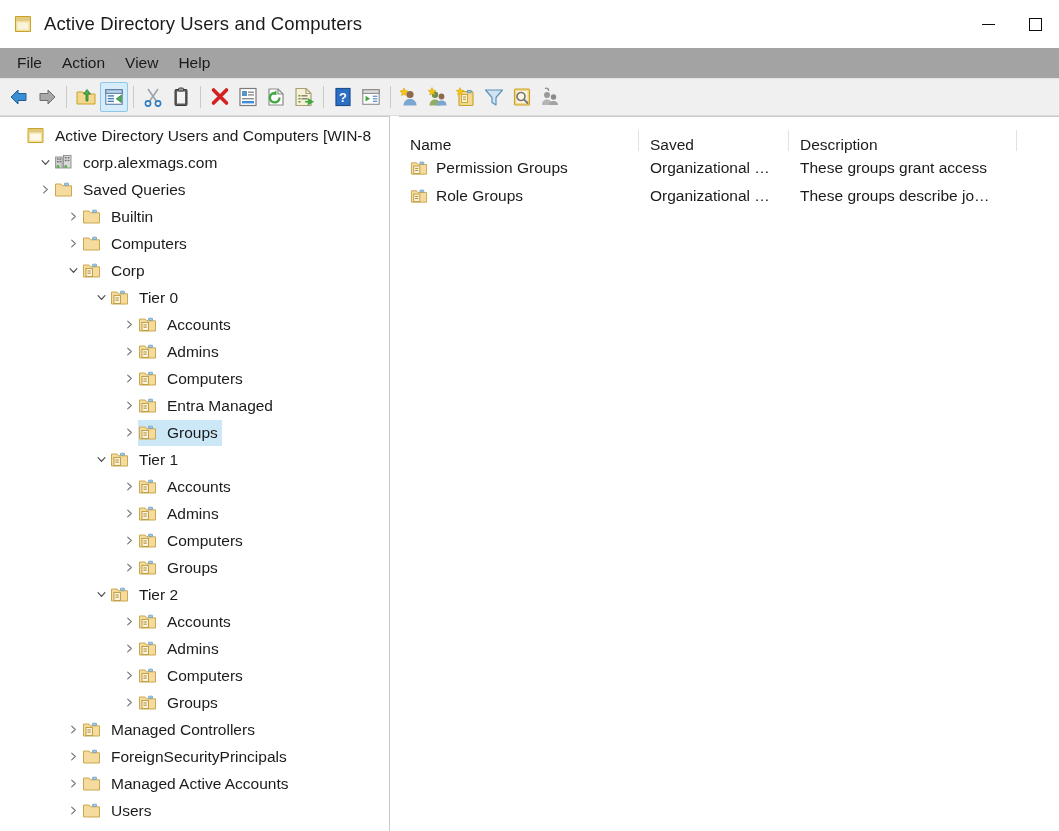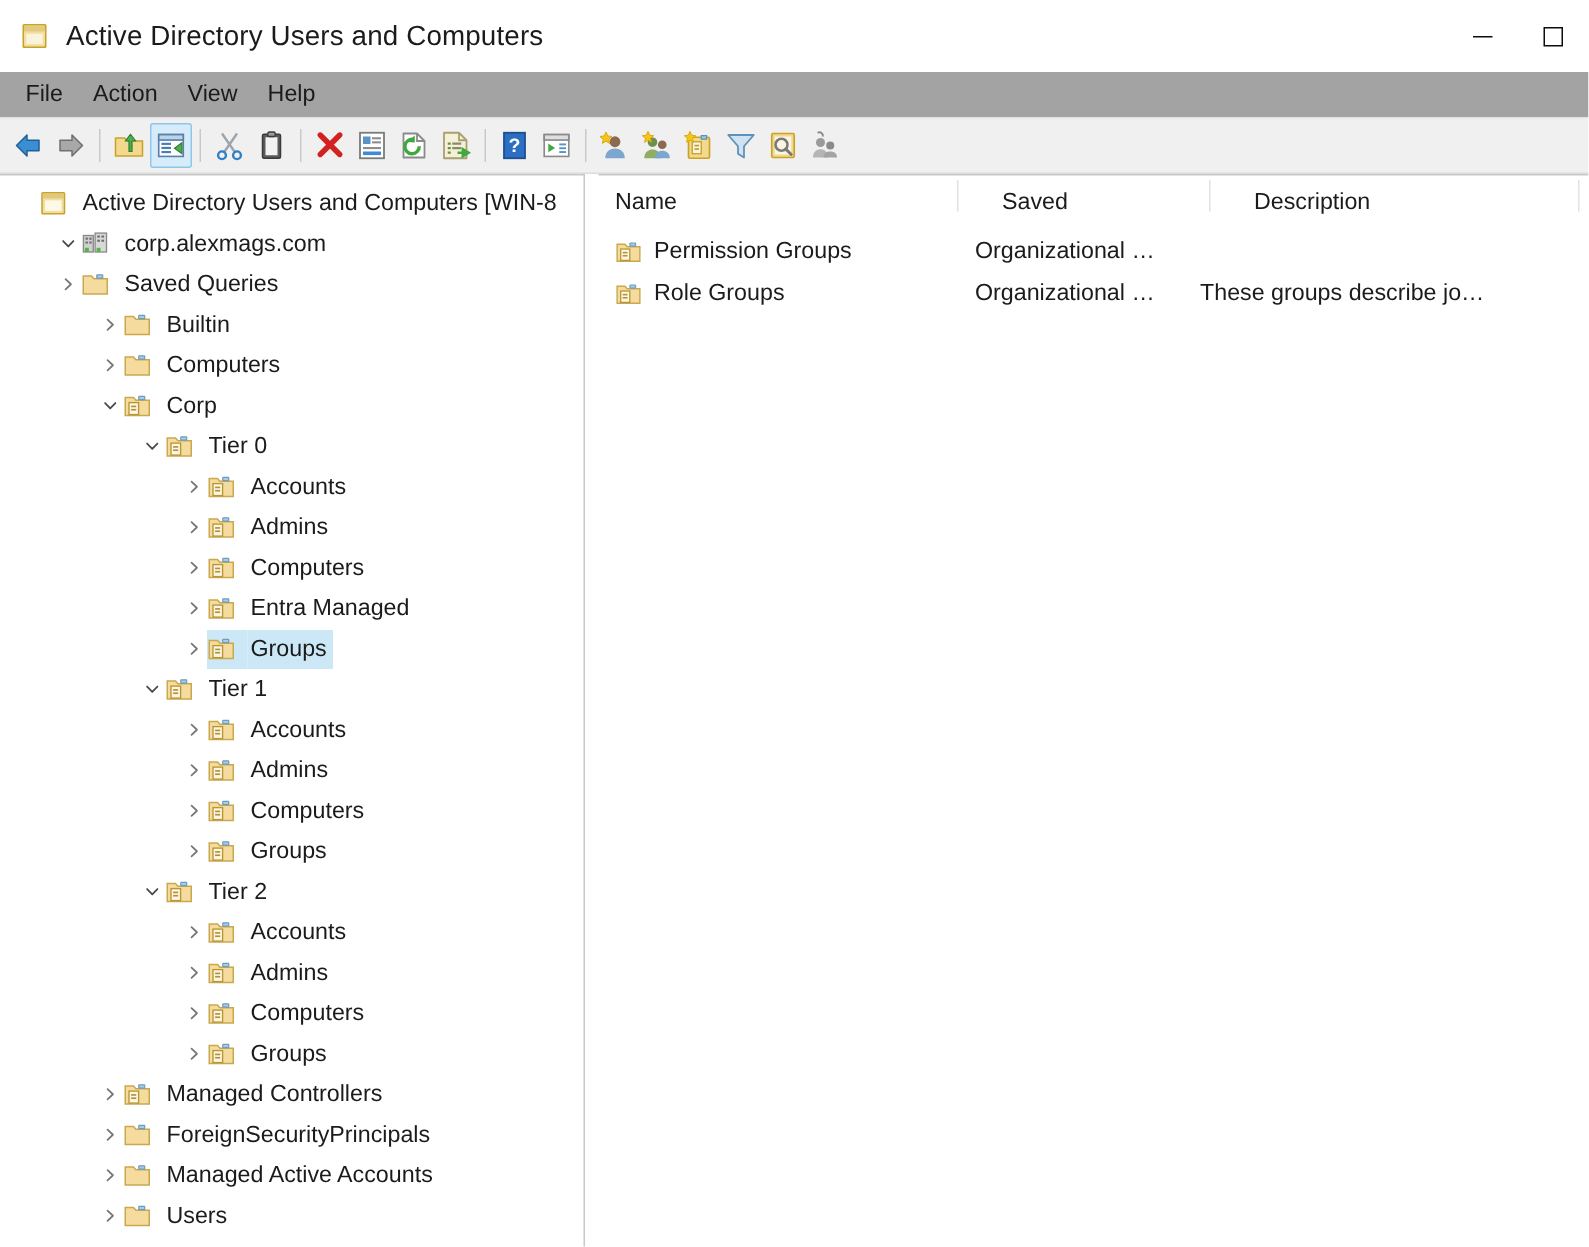--- a/index.html
+++ b/index.html
@@ -187,23 +187,22 @@
   .ticon-wrap {
     display: flex;
     align-items: center;
     padding: 3px 0 4px 0;
   }
 
   
   .lv-header {
     height: 37px;
     display: flex;
-    align-items: flex-start;
+    align-items: flex-end;
     position: relative;
-    gap: 18px;
   }
   .lv-col {
     font-size: 15.5px;
     color: #1b1b1b;
     padding-top: 9px;
     padding-left: 11px;
     box-sizing: border-box;
     position: relative;
     white-space: nowrap;
   }
@@ -886,20 +885,23 @@
               <rect x="10.5" y="3.2" width="4" height="2.2" rx="0.4" fill="#a9cde4" stroke="#6e9cbd" stroke-width="0.8"></rect>
               <rect x="4" y="7.4" width="6.4" height="8" fill="#fdf6e2" stroke="#b89634" stroke-width="0.9"></rect>
               <rect x="5.4" y="9.4" width="3.4" height="1.1" fill="#b2913a"></rect>
               <rect x="5.4" y="11.6" width="3.4" height="1.1" fill="#b2913a"></rect>
             </svg>
             <span>Permission Groups</span>
           </div>
           <div class="lv-cell" style="width:150px">
             <span>Organizational …</span>
           </div>
+          <div class="lv-cell" style="width:228px">
+            <span>These groups grant access</span>
+          </div>
         </div>
         <div class="lv-row">
           <div class="lv-cell" style="width:240px">
             <svg class="licon" width="18" height="18" viewBox="0 0 19 19">
               <path d="M1.5 4 L7 4 L8.6 5.8 L17.5 5.8 L17.5 16 L1.5 16 Z" fill="#f5dc9e" stroke="#caa84e" stroke-width="1"></path>
               <rect x="10.5" y="3.2" width="4" height="2.2" rx="0.4" fill="#a9cde4" stroke="#6e9cbd" stroke-width="0.8"></rect>
               <rect x="4" y="7.4" width="6.4" height="8" fill="#fdf6e2" stroke="#b89634" stroke-width="0.9"></rect>
               <rect x="5.4" y="9.4" width="3.4" height="1.1" fill="#b2913a"></rect>
               <rect x="5.4" y="11.6" width="3.4" height="1.1" fill="#b2913a"></rect>
             </svg>

